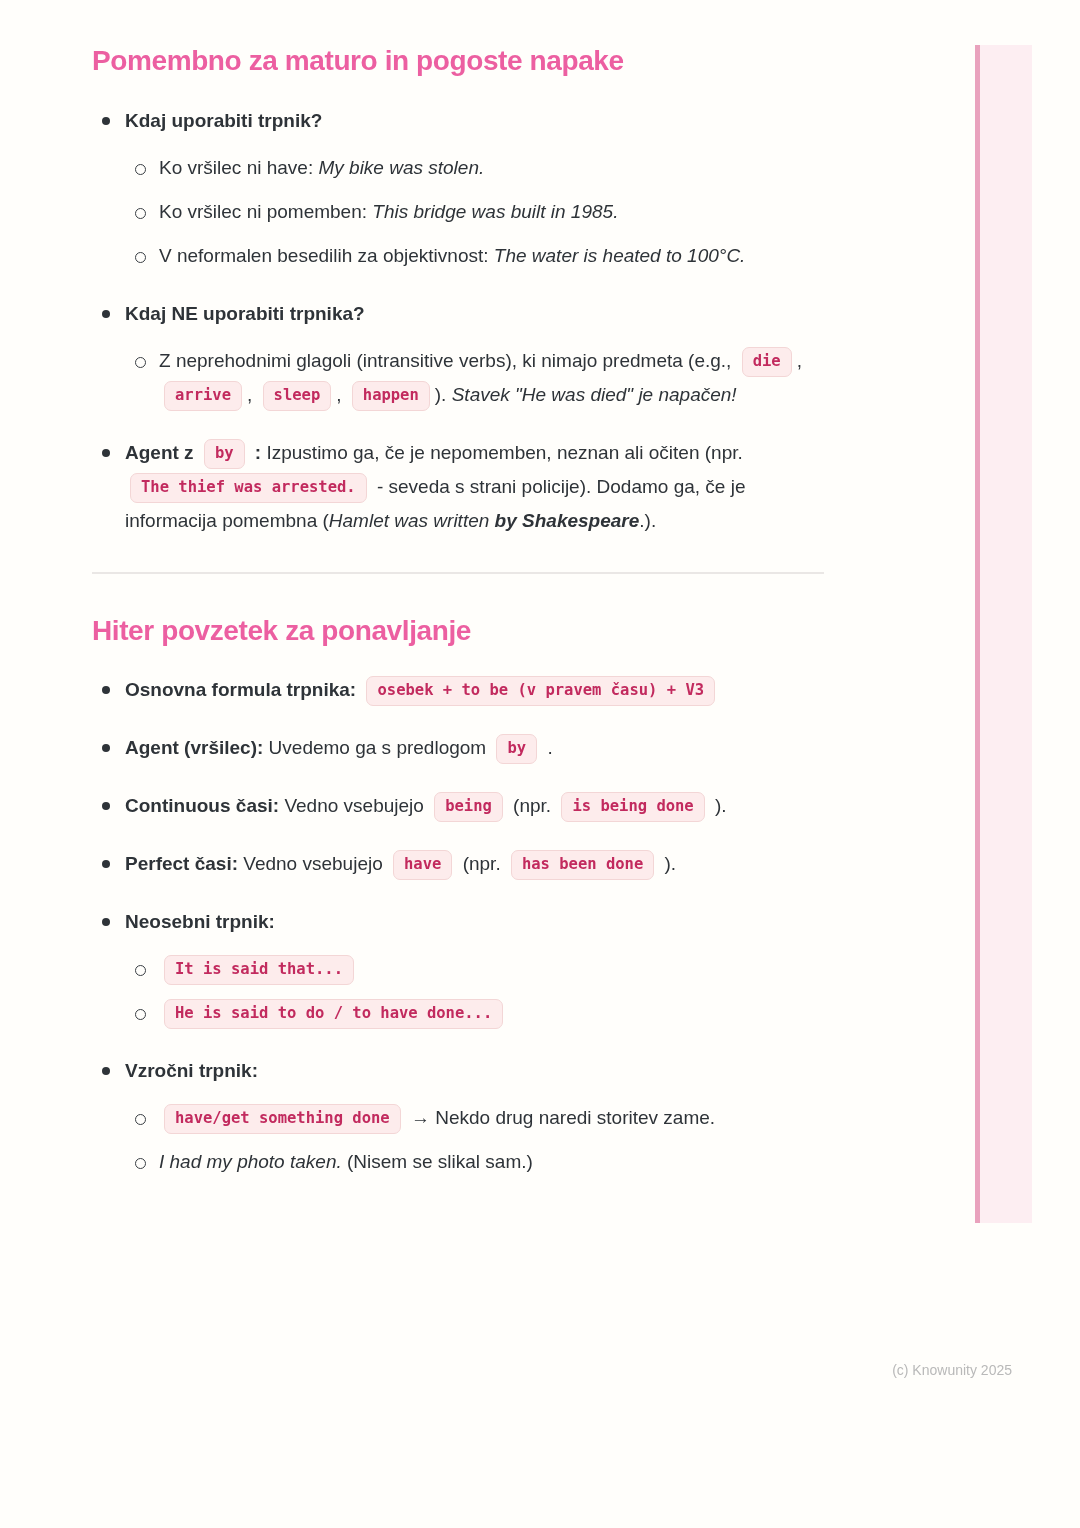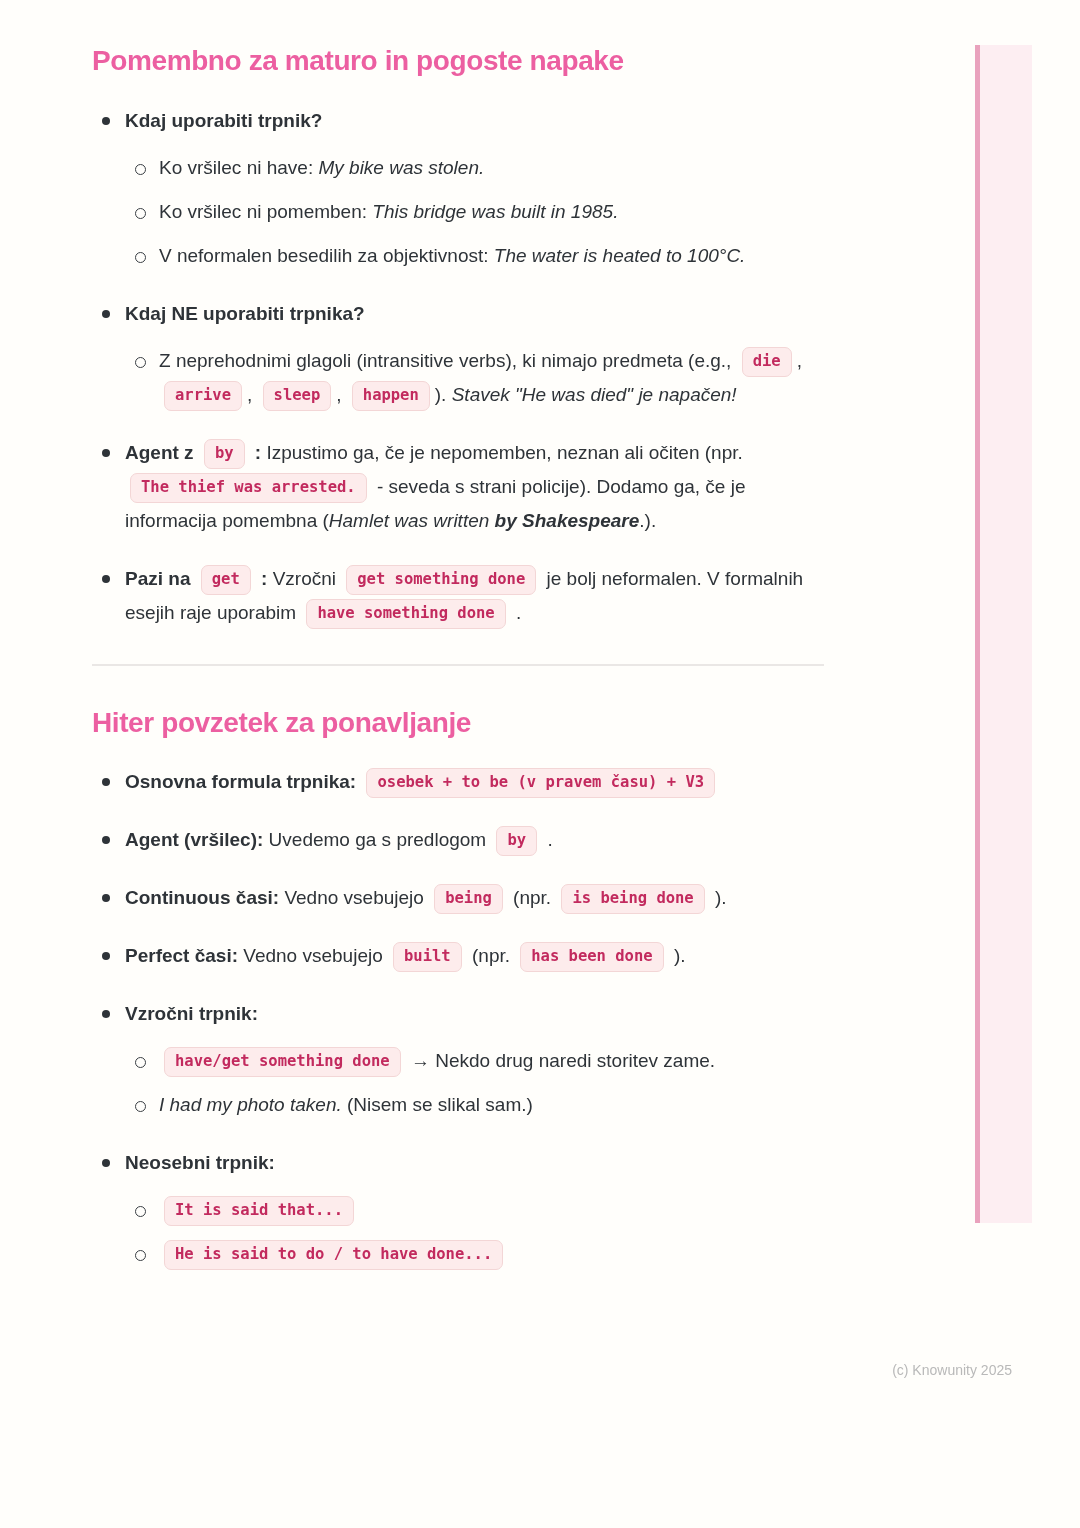--- a/index.html
+++ b/index.html
@@ -149,63 +149,60 @@
         <span class="line"><span class="run-b">Kdaj NE uporabiti trpnika?</span></span>
         <ul class="l2">
           <li>
             <span class="line"><span class="run-n">Z neprehodnimi glagoli (intransitive verbs), ki nimajo predmeta (e.g., </span><span class="run-c">die</span><span class="run-n">, </span><span class="run-c">arrive</span><span class="run-n">, </span><span class="run-c">sleep</span><span class="run-n">, </span><span class="run-c">happen</span><span class="run-n">). </span><span class="run-i">Stavek "He was died" je napačen!</span></span>
           </li>
         </ul>
       </li>
       <li>
         <span class="line"><span class="run-b">Agent z </span><span class="run-c">by</span><span class="run-b"> :</span><span class="run-n"> Izpustimo ga, če je nepomemben, neznan ali očiten (npr. </span><span class="run-c">The thief was arrested.</span><span class="run-n"> - seveda s strani policije). Dodamo ga, če je informacija pomembna (</span><span class="run-i">Hamlet was written </span><span class="run-bi">by Shakespeare</span><span class="run-n">.).</span></span>
       </li>
-      <li>
-        <span class="line"><span class="run-b">Pazi na </span><span class="run-c">get</span><span class="run-b"> :</span><span class="run-n"> Vzročni </span><span class="run-c">get something done</span><span class="run-n"> je bolj neformalen. V formalnih esejih raje uporabim </span><span class="run-c">have something done</span><span class="run-n"> .</span></span>
-      </li>
     </ul>
 
     <hr class="divider">
 
     <h1 class="section-title">Hiter povzetek za ponavljanje</h1>
 
     <ul class="l1">
       <li>
         <span class="line"><span class="run-b">Osnovna formula trpnika: </span><span class="run-c">osebek + to be (v pravem času) + V3</span></span>
       </li>
       <li>
         <span class="line"><span class="run-b">Agent (vršilec):</span><span class="run-n"> Uvedemo ga s predlogom </span><span class="run-c">by</span><span class="run-n"> .</span></span>
       </li>
       <li>
         <span class="line"><span class="run-b">Continuous časi:</span><span class="run-n"> Vedno vsebujejo </span><span class="run-c">being</span><span class="run-n"> (npr. </span><span class="run-c">is being done</span><span class="run-n"> ).</span></span>
       </li>
       <li>
-        <span class="line"><span class="run-b">Perfect časi:</span><span class="run-n"> Vedno vsebujejo </span><span class="run-c">built</span><span class="run-n"> (npr. </span><span class="run-c">has been done</span><span class="run-n"> ).</span></span>
+        <span class="line"><span class="run-b">Perfect časi:</span><span class="run-n"> Vedno vsebujejo </span><span class="run-c">have</span><span class="run-n"> (npr. </span><span class="run-c">has been done</span><span class="run-n"> ).</span></span>
+      </li>
+      <li>
+        <span class="line"><span class="run-b">Neosebni trpnik:</span></span>
+        <ul class="l2">
+          <li>
+            <span class="line"><span class="run-c">It is said that...</span></span>
+          </li>
+          <li>
+            <span class="line"><span class="run-c">He is said to do / to have done...</span></span>
+          </li>
+        </ul>
       </li>
       <li>
         <span class="line"><span class="run-b">Vzročni trpnik:</span></span>
         <ul class="l2">
           <li>
             <span class="line"><span class="run-c">have/get something done</span><span class="run-n"> → Nekdo drug naredi storitev zame.</span></span>
           </li>
           <li>
             <span class="line"><span class="run-i">I had my photo taken.</span><span class="run-n"> (Nisem se slikal sam.)</span></span>
           </li>
         </ul>
       </li>
-      <li>
-        <span class="line"><span class="run-b">Neosebni trpnik:</span></span>
-        <ul class="l2">
-          <li>
-            <span class="line"><span class="run-c">It is said that...</span></span>
-          </li>
-          <li>
-            <span class="line"><span class="run-c">He is said to do / to have done...</span></span>
-          </li>
-        </ul>
-      </li>
     </ul>
 
   </div>
 
   <div class="footer">(c) Knowunity 2025</div>
 
 </div>
 
 </body></html>

